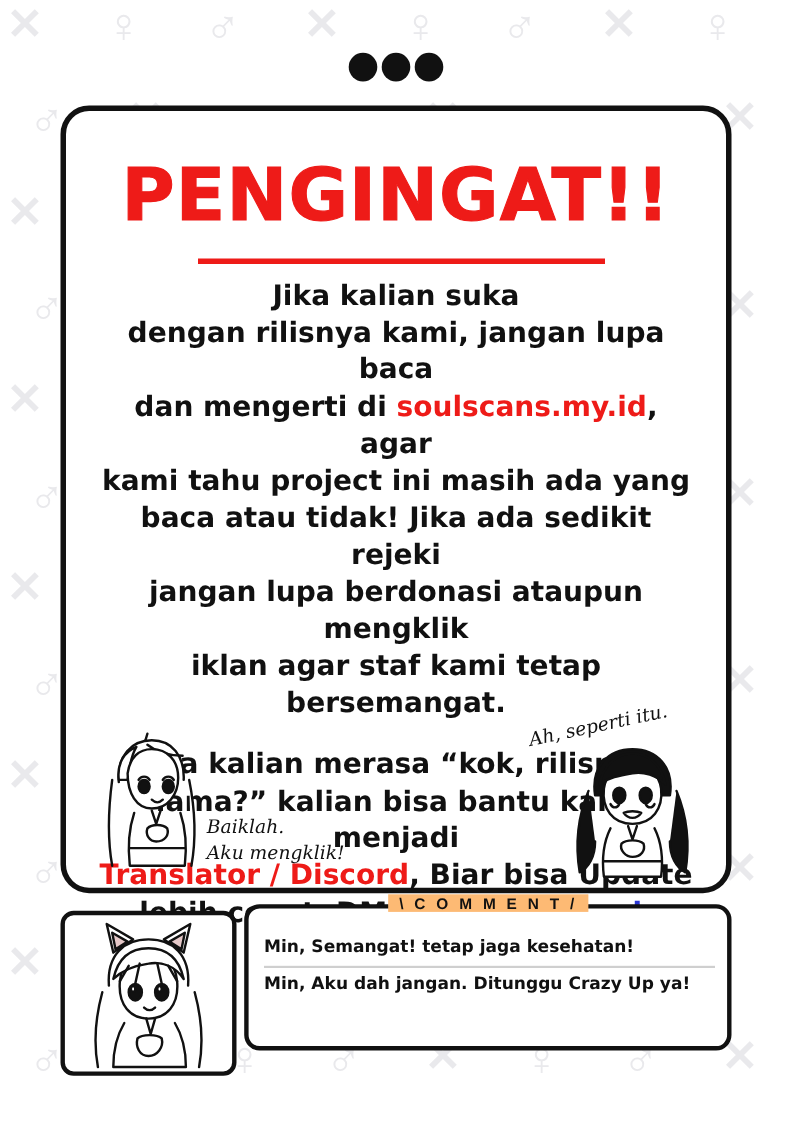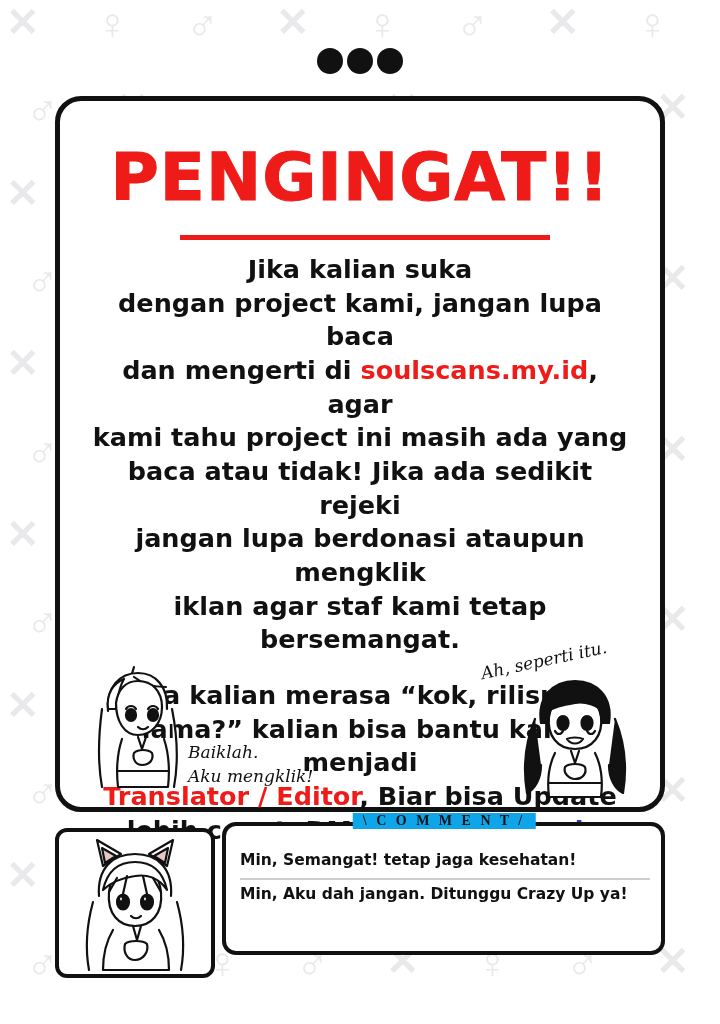--- a/index.html
+++ b/index.html
@@ -138,27 +138,27 @@
     border: 4px solid #111111;
     border-radius: 14px;
     box-sizing: border-box;
     background: #ffffff;
   }
   .comment-head {
     position: absolute;
     left: 50%;
     transform: translateX(-50%);
     top: 813px;
-    background: #0ea5e9;
+    background: #fdba74;
     padding: 0 10px;
     font-size: 14px;
     font-weight: bold;
     letter-spacing: 3px;
     color: #111111;
-    font-family: Liberation Serif, serif;
+    font-family: Liberation Sans, sans-serif;
     white-space: nowrap;
   }
   .comment-list {
     position: absolute;
     left: 240px;
     top: 846px;
     width: 410px;
   }
   .comment-item {
     font-size: 15.5px;
@@ -293,35 +293,35 @@
       <i></i>
   </div>
 
   <div class="main-panel">
 
     <div class="title">PENGINGAT!!</div>
     <div class="title-rule"></div>
 
     <div class="body-text">
       <p>Jika kalian suka</p>
-      <p>dengan project kami, jangan lupa baca</p>
+      <p>dengan rilisnya kami, jangan lupa baca</p>
       <p>
         <span>dan mengerti di </span><span class="red">soulscans.my.id</span><span>, agar</span>
       </p>
       <p>kami tahu project ini masih ada yang</p>
       <p>baca atau tidak! Jika ada sedikit rejeki</p>
       <p>jangan lupa berdonasi ataupun mengklik</p>
       <p>iklan agar staf kami tetap bersemangat.</p>
 
       <div class="para-gap"></div>
 
       <p>Jika kalian merasa “kok, rilisnya</p>
       <p>lama?” kalian bisa bantu kami menjadi</p>
       <p>
-        <span class="red">Translator / Editor</span><span>, Biar bisa Update</span>
+        <span class="red">Translator / Discord</span><span>, Biar bisa Update</span>
       </p>
       <p>
         <span>lebih cepat. DM kami di </span><span class="blue">Discord</span><span>.</span>
       </p>
     </div>
 
     <svg class="char" style="left:12px; top:552px;" width="140" height="148" viewBox="0 0 140 148">
       <g fill="none" stroke="#111" stroke-width="2.2" stroke-linecap="round" stroke-linejoin="round">
         <path d="M62 14 C60 22 58 26 54 30"></path>
         <path d="M36 58 C34 34 48 20 66 20 C84 20 96 34 95 56" fill="#fff"></path>

